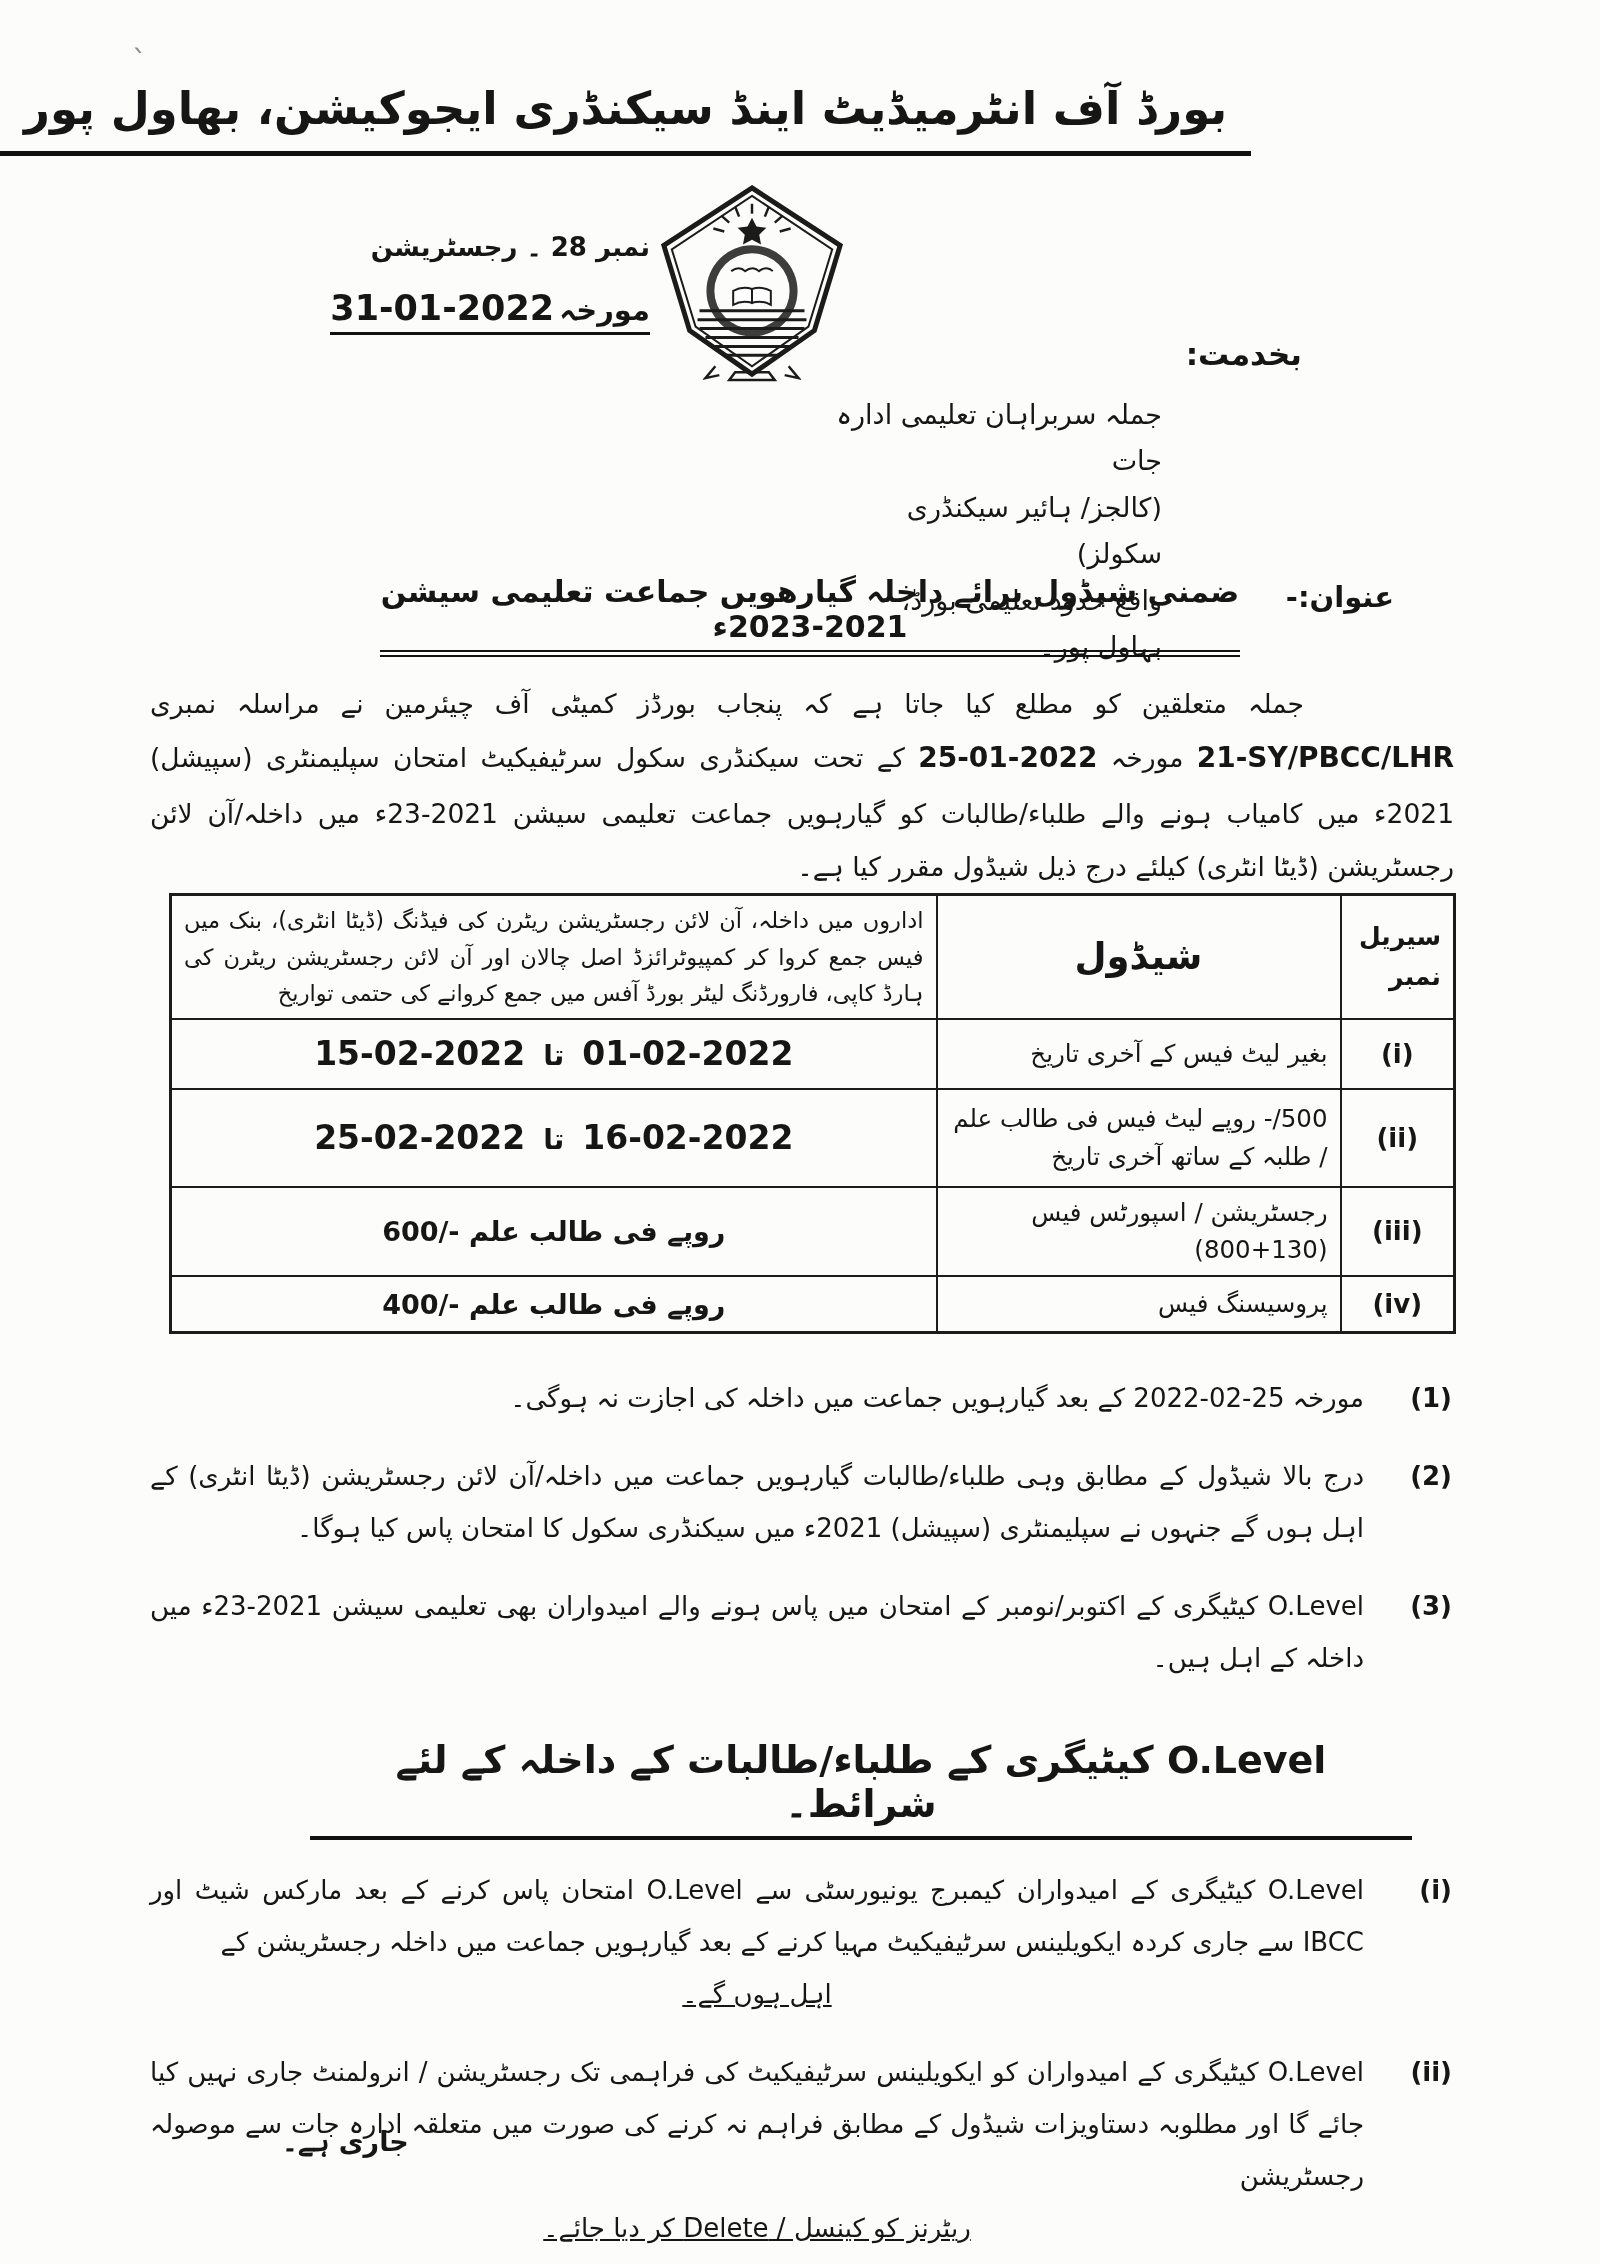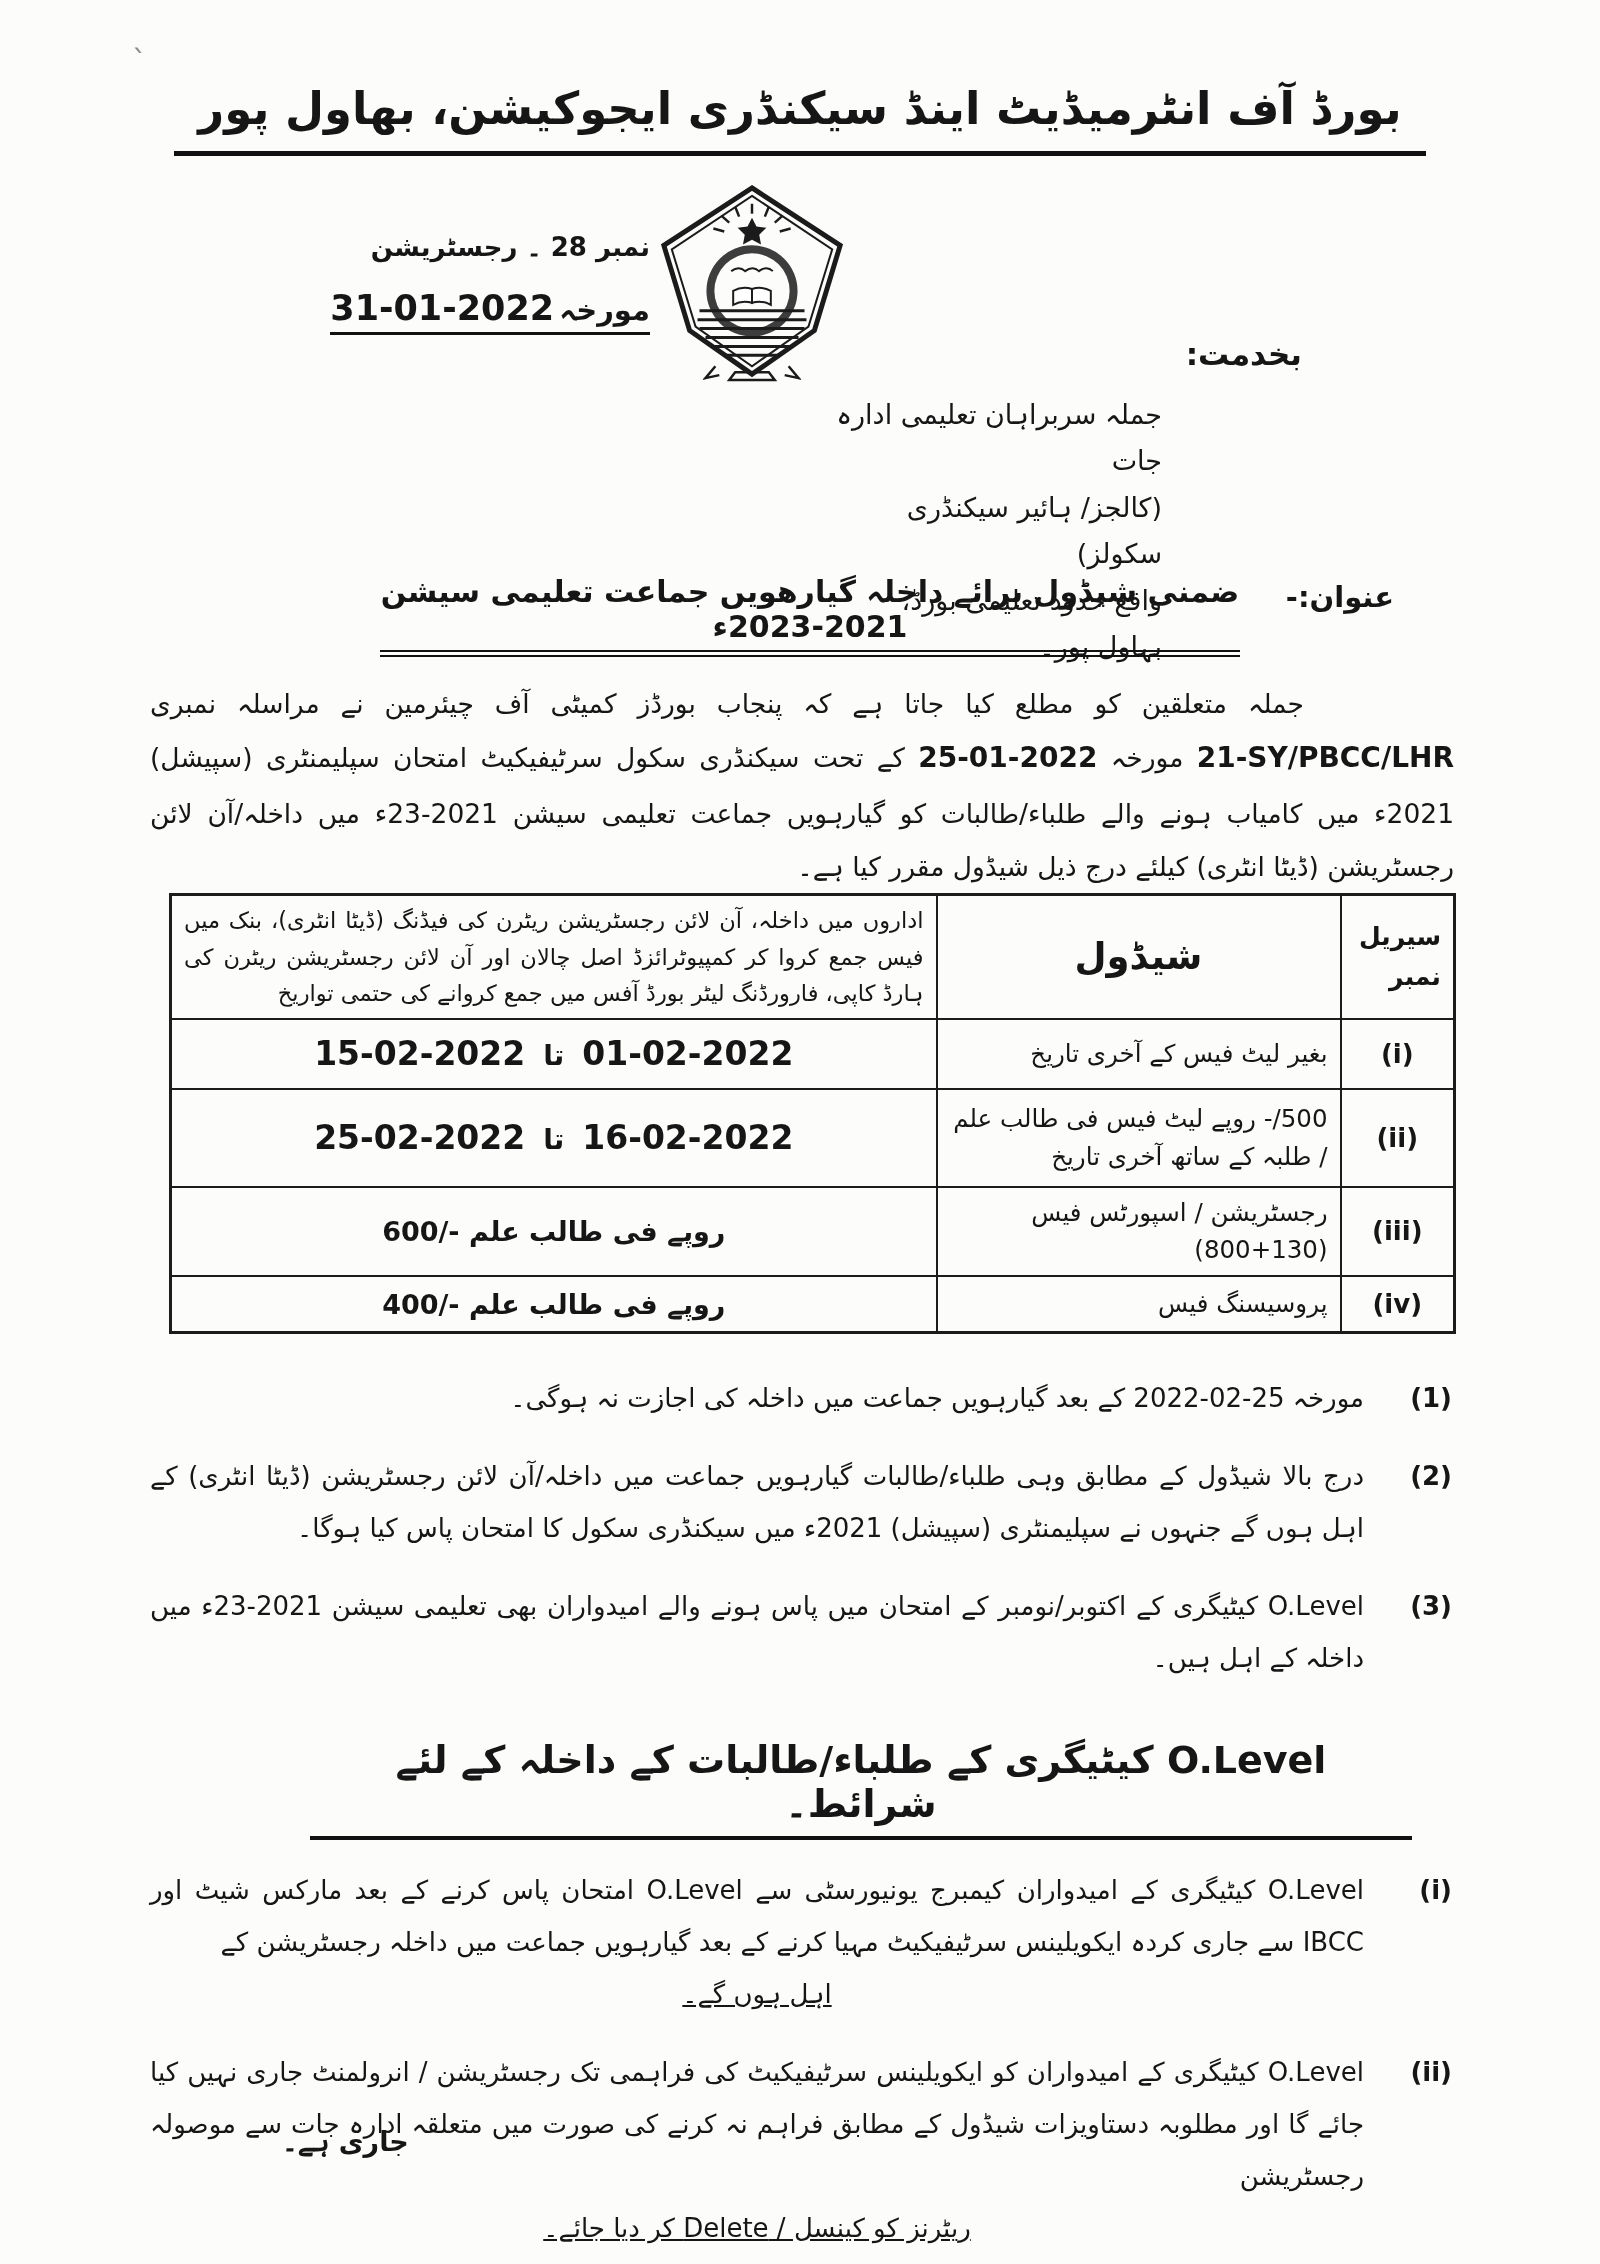--- a/index.html
+++ b/index.html
@@ -6,21 +6,21 @@
   .page{
     position:relative; width:1600px; height:2264px; margin:0 auto;
     background:#fcfcfa; color:#161616;
     font-family:"DejaVu Sans", sans-serif;
     direction:rtl; overflow:hidden;
   }
   .abs{position:absolute;}
   .corner-mark{left:132px; top:44px; font-size:30px; color:#8a8a8a; direction:ltr;}
 
   
-  .doc-title-wrap{top:82px; left:0; width:100%; text-align:center;}
+  .doc-title-wrap{top:82px; left:0; width:100%; text-align:left;}
   .doc-title{
     display:inline-block; font-size:45px; font-weight:bold; letter-spacing:1px;
     border-bottom:5px solid #111; padding:0 24px 16px 24px;
   }
   .num-block{left:250px; top:232px; width:400px; text-align:right;}
   .num-line{font-size:26px; font-weight:bold;}
   .date-line{margin-top:26px; display:inline-block; border-bottom:3px solid #111; padding-bottom:4px;}
   .date-label{font-size:29px; font-weight:bold;}
   .date-value{font-size:35px; font-weight:bold; letter-spacing:1px;}
 

